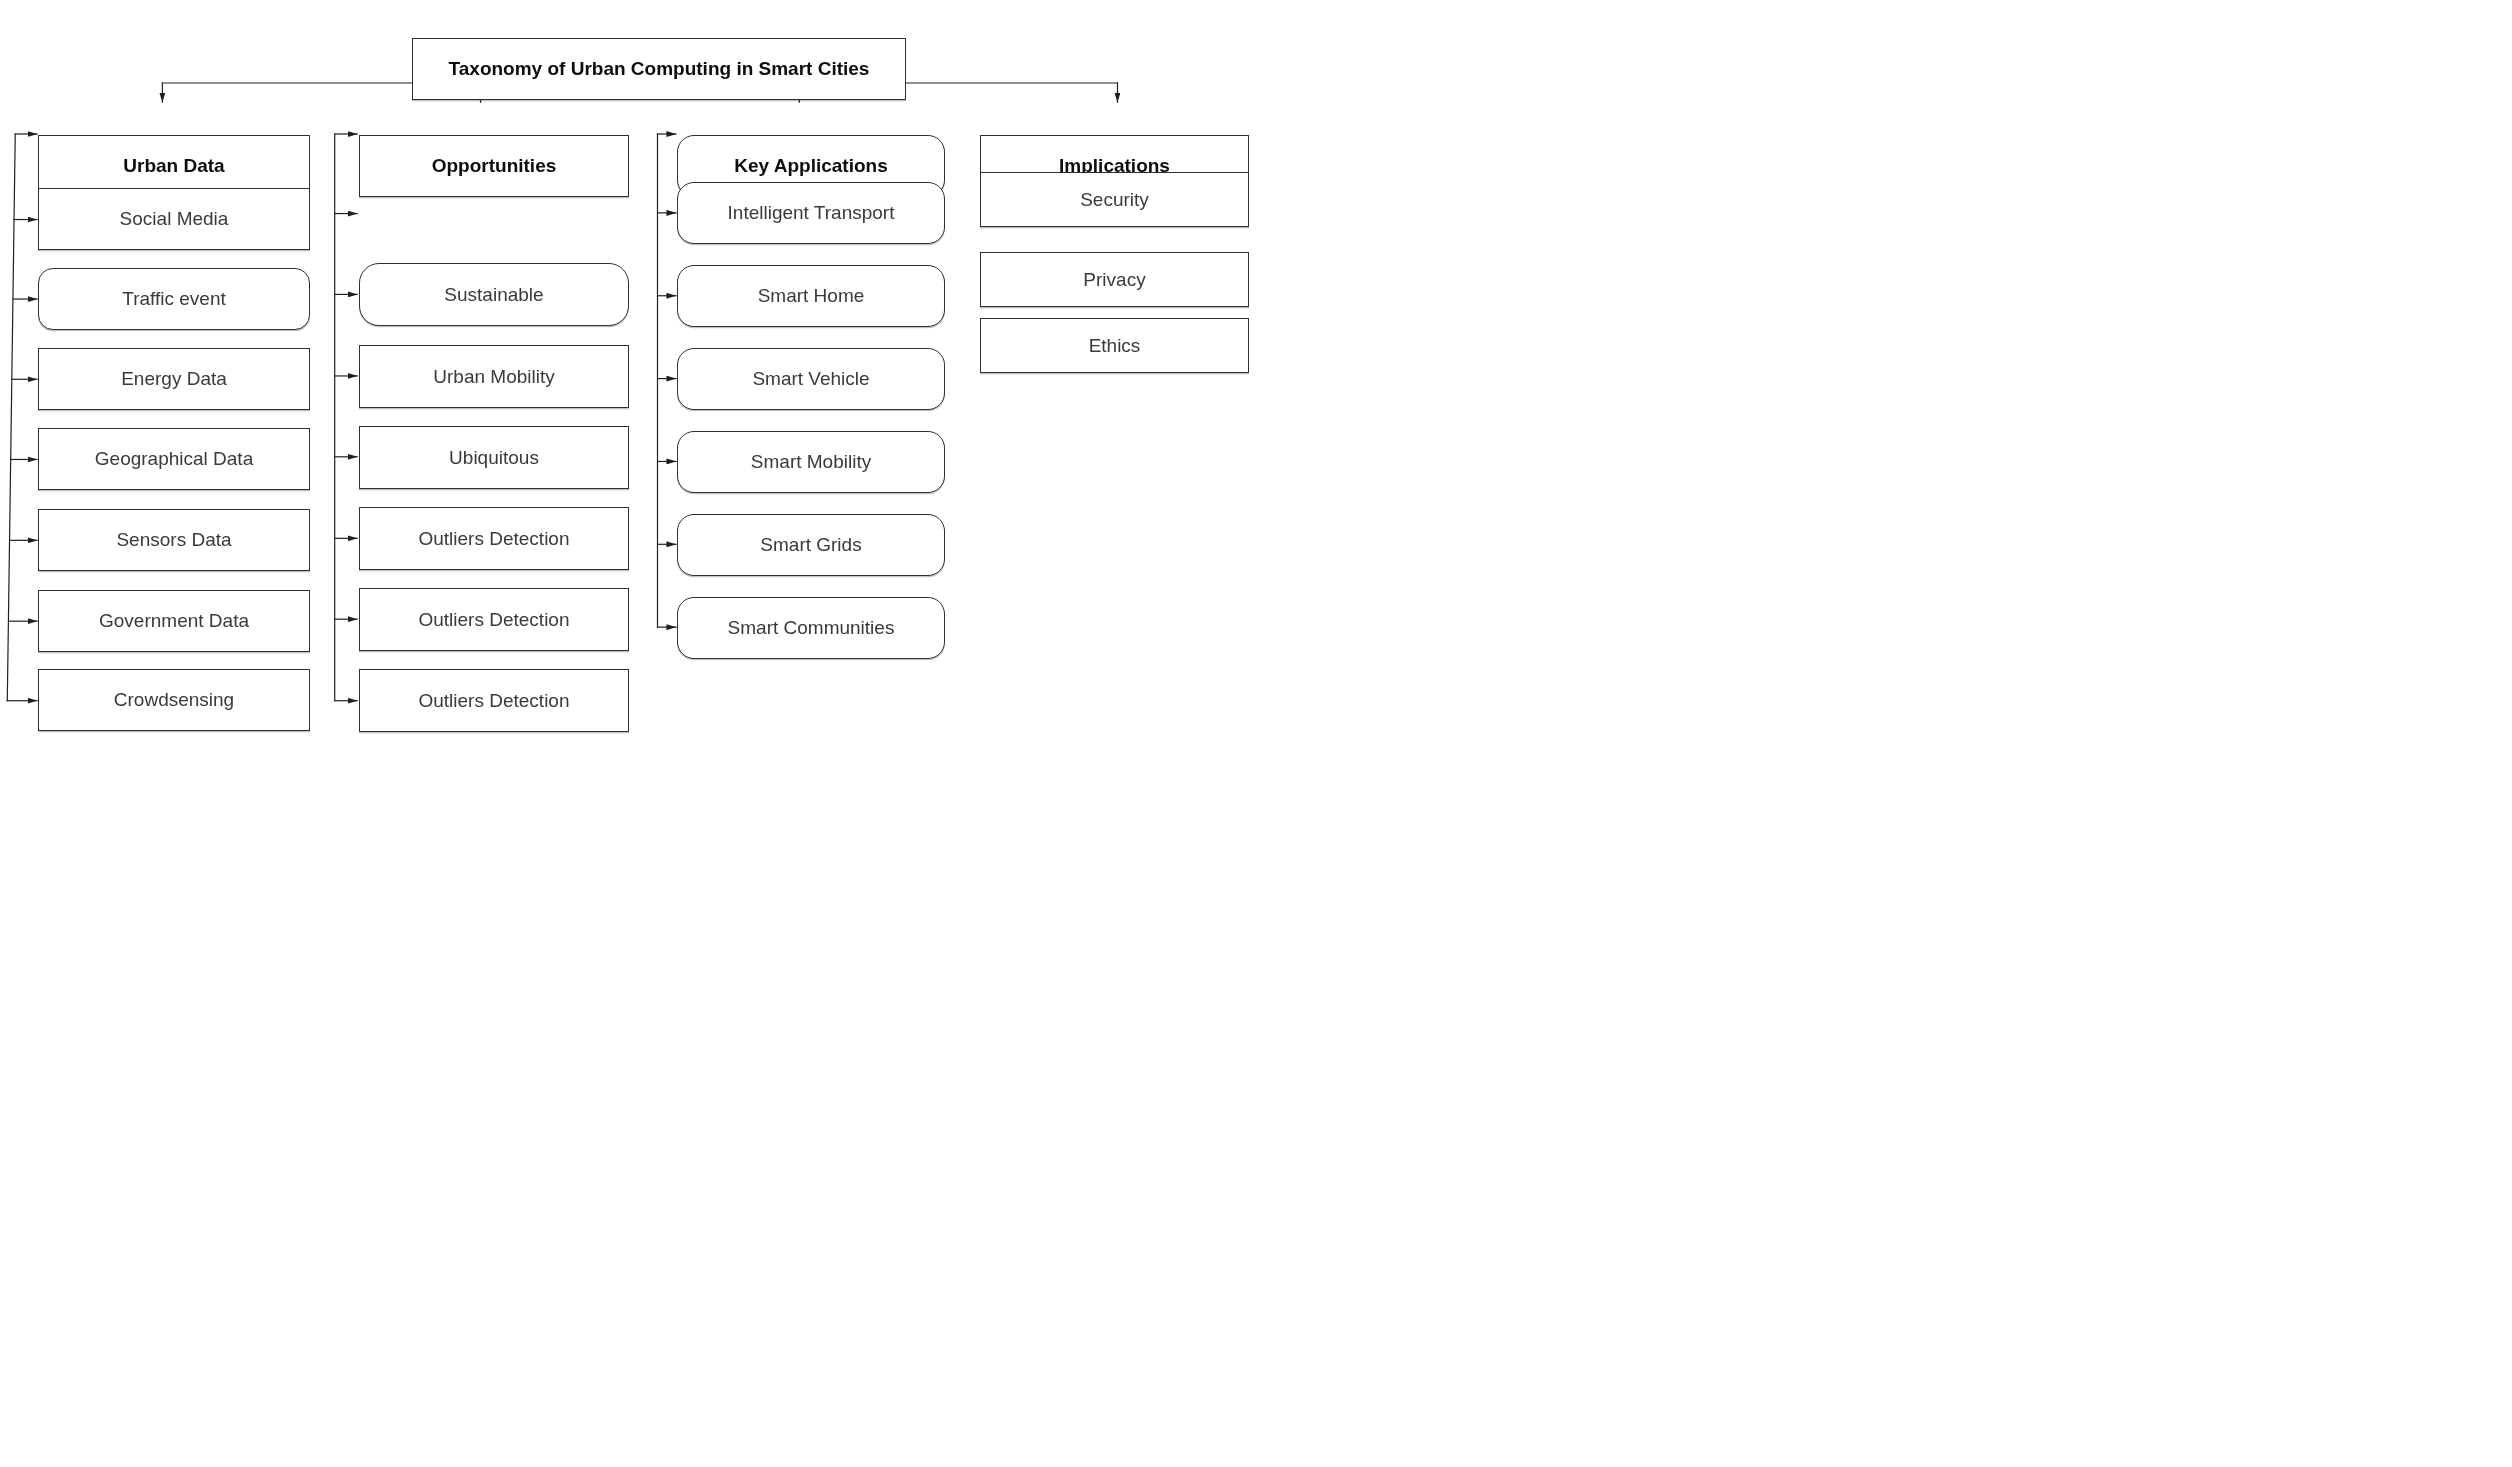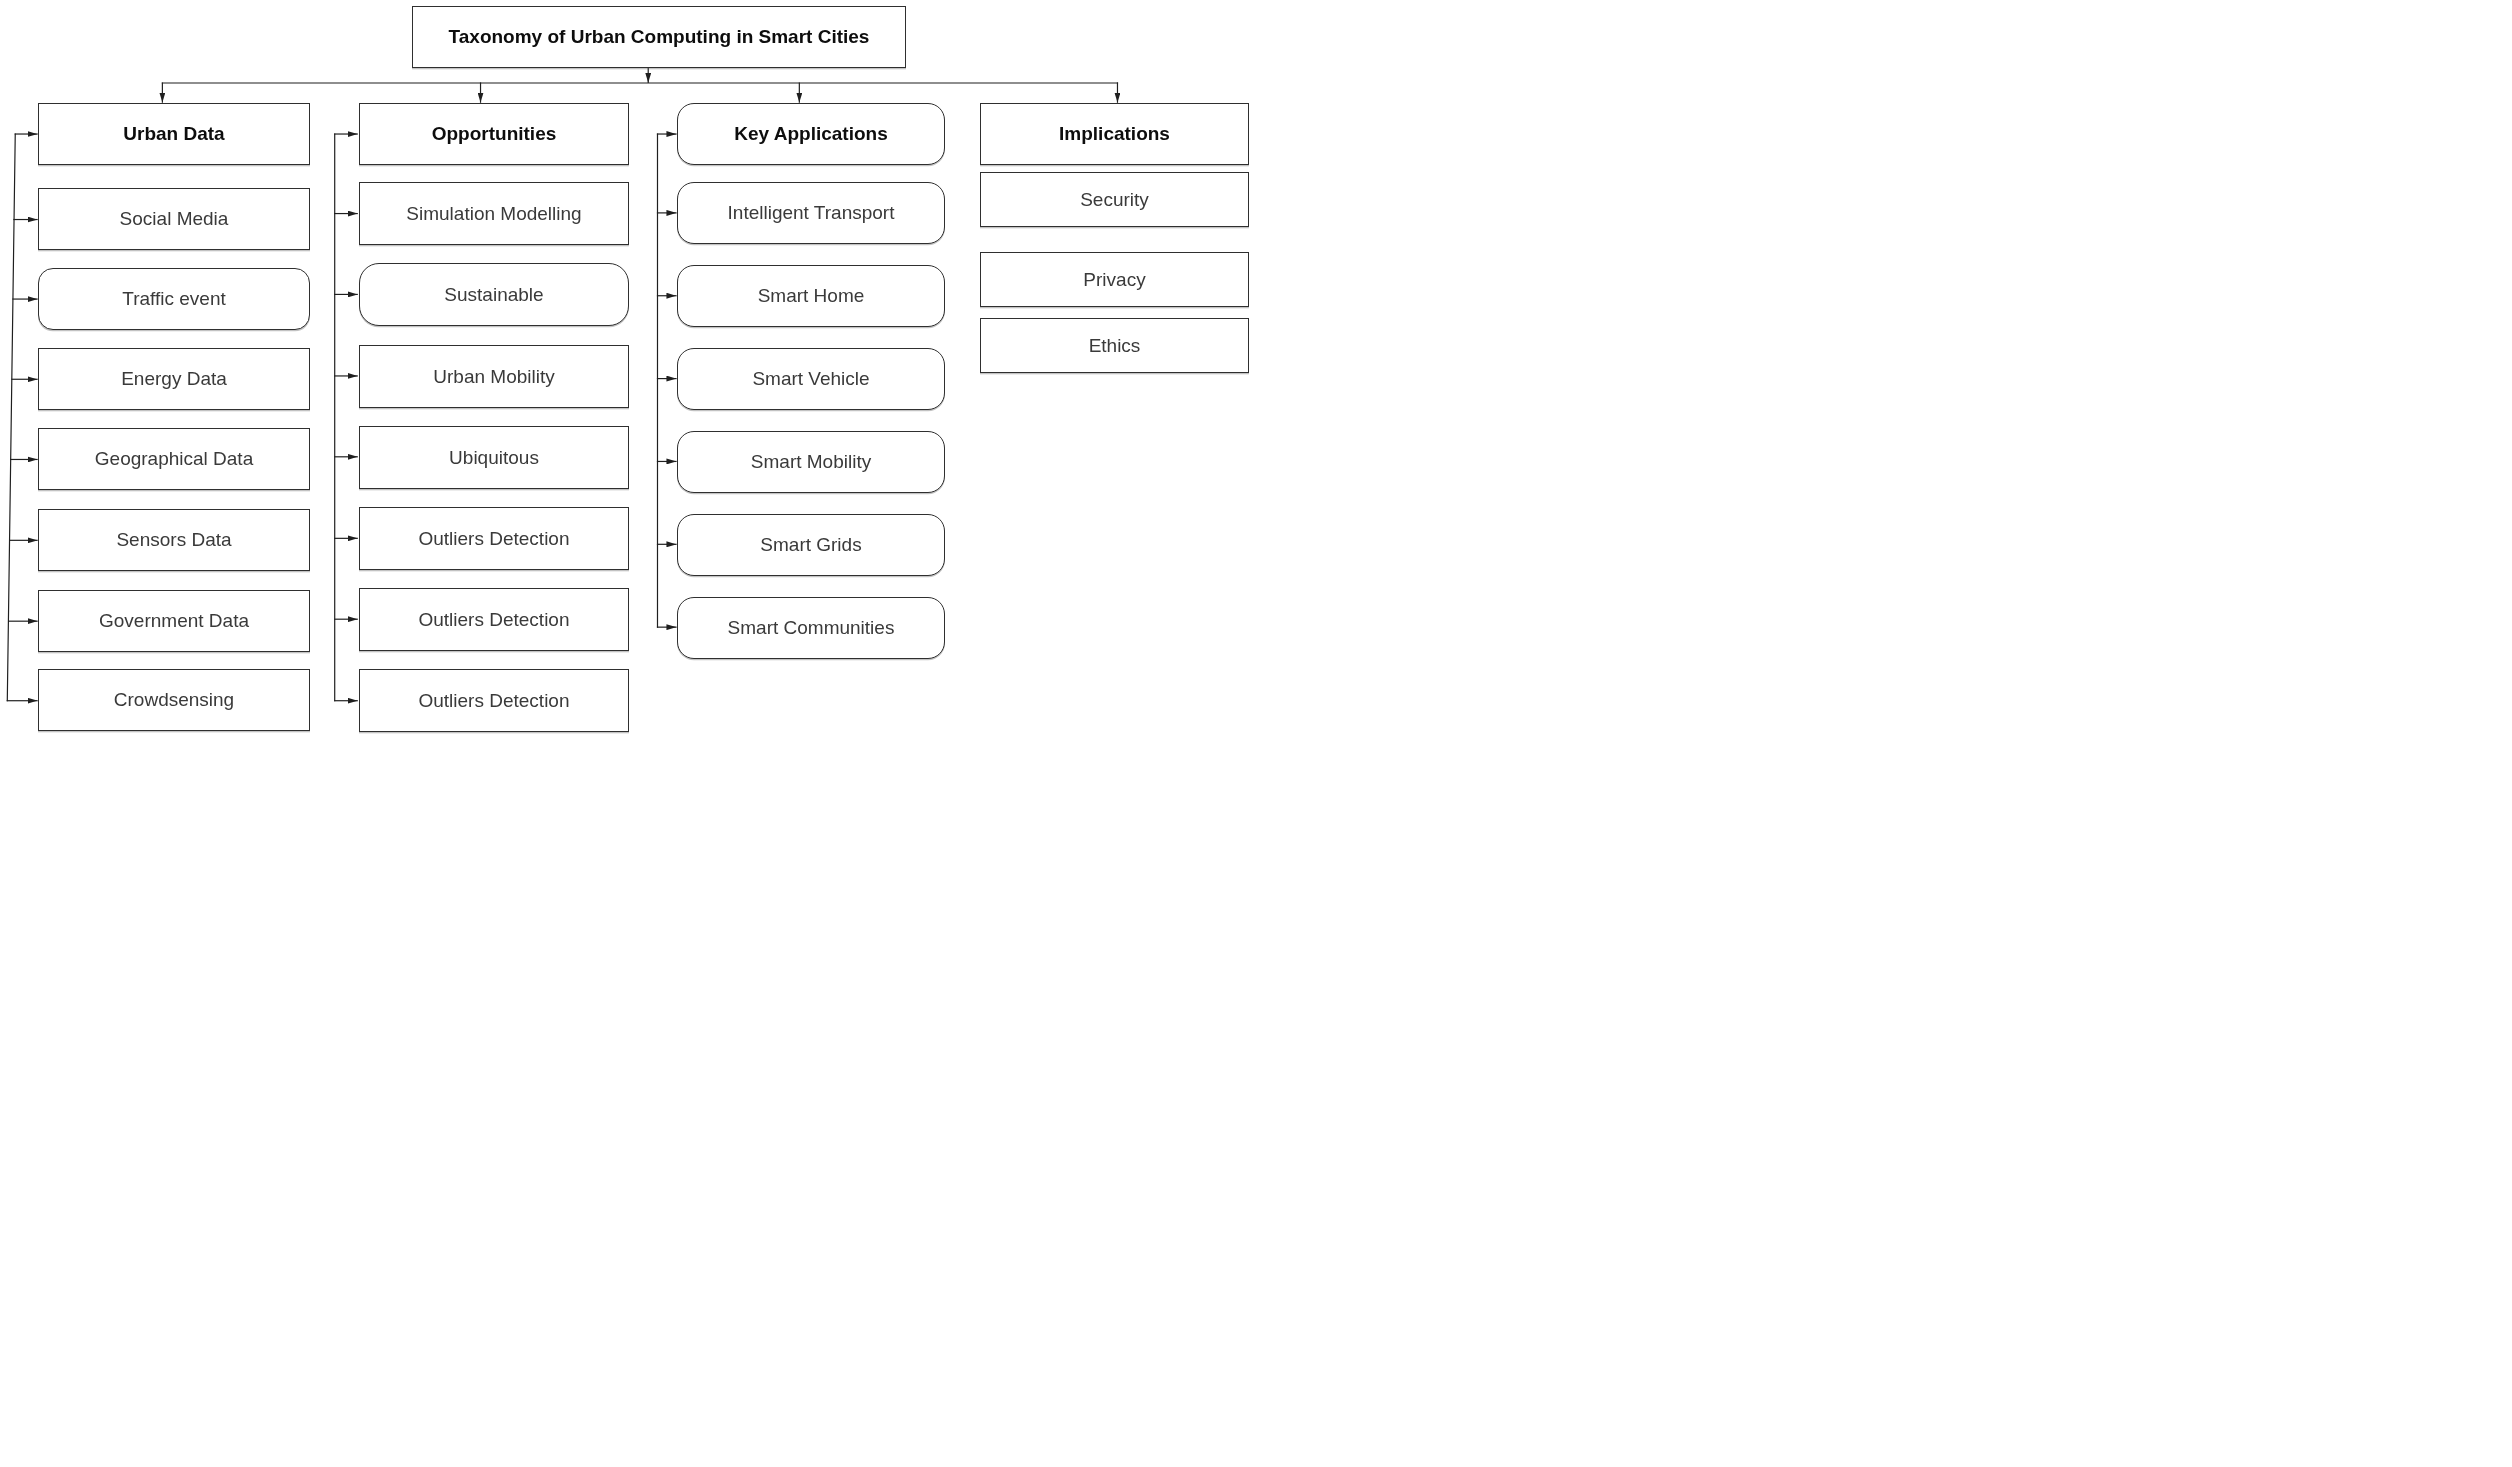--- a/index.html
+++ b/index.html
@@ -25,21 +25,21 @@
     border:1.3px solid var(--box-border);
     box-shadow:0 1.3px 0 rgba(80,80,80,.35);
     display:flex;align-items:center;justify-content:center;
     text-align:center;
     font-size:19px;
     color:var(--text);
     line-height:1.05;
     padding:0 4px;
     white-space:nowrap;
   }
-  .hdr,.ttl{font-weight:700;color:var(--heading-text);}
+  .hdr,.ttl{font-weight:700;color:var(--heading-text);margin-top:32px;}
   .ttl{left:412px;top:6px;width:494px;height:62px;}
   .hdr{top:103px;height:62px;}
   .c1{left:38px;width:272px;}
   .c2{left:359px;width:270px;}
   .c3{left:677px;width:268px;border-radius:17px;}
   .c4{left:980px;width:269px;}
   svg.connectors{
     position:absolute;left:0;top:0;width:1256px;height:734px;
     pointer-events:none;
   }
@@ -116,21 +116,20 @@
   <div class="box hdr c4">Implications</div>
 
   <div class="box c1" style="top:188px;height:62px;">Social Media</div>
   <div class="box c1" style="top:268px;height:62px;border-radius:15px;">Traffic event</div>
   <div class="box c1" style="top:348px;height:62px;">Energy Data</div>
   <div class="box c1" style="top:428px;height:62px;text-align:center;">Geographical Data</div>
   <div class="box c1" style="top:509px;height:62px;">Sensors Data</div>
   <div class="box c1" style="top:590px;height:62px;">Government Data</div>
   <div class="box c1" style="top:669px;height:62px;">Crowdsensing</div>
 
-  <div class="box c2" style="top:182px;height:63px;">Simulation Modelling</div>
   <div class="box c2" style="top:263px;height:63px;border-radius:20px;">Sustainable</div>
   <div class="box c2" style="top:345px;height:63px;">Urban Mobility</div>
   <div class="box c2" style="top:426px;height:63px;">Ubiquitous</div>
   <div class="box c2" style="top:507px;height:63px;">Outliers Detection</div>
   <div class="box c2" style="top:588px;height:63px;">Outliers Detection</div>
   <div class="box c2" style="top:669px;height:63px;">Outliers Detection</div>
 
   <div class="box c3" style="top:182px;height:62px;">Intelligent Transport</div>
   <div class="box c3" style="top:265px;height:62px;">Smart Home</div>
   <div class="box c3" style="top:348px;height:62px;">Smart Vehicle</div>

